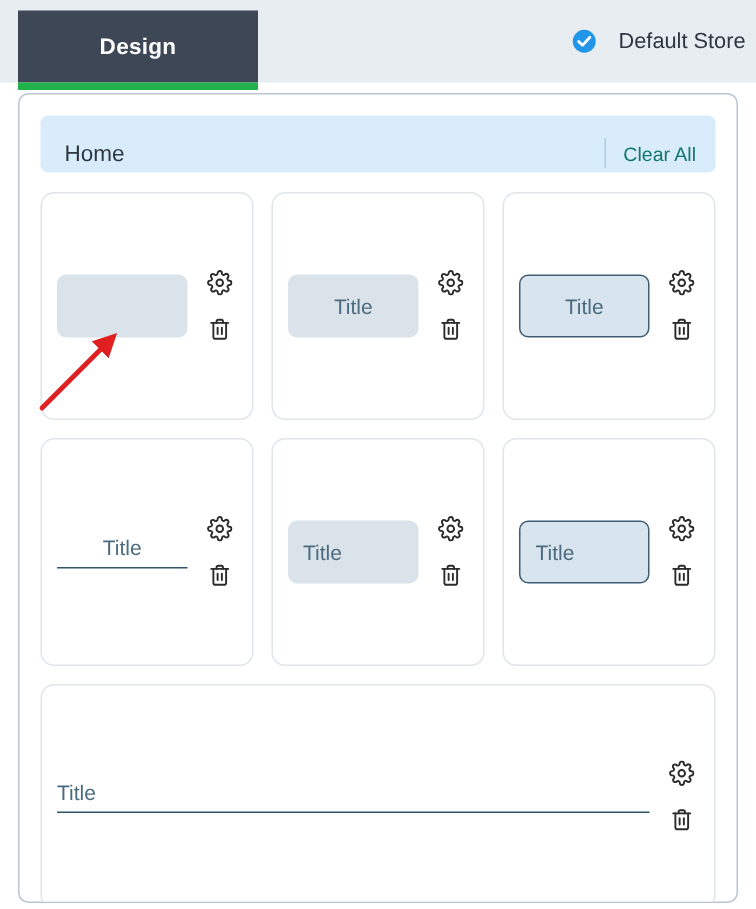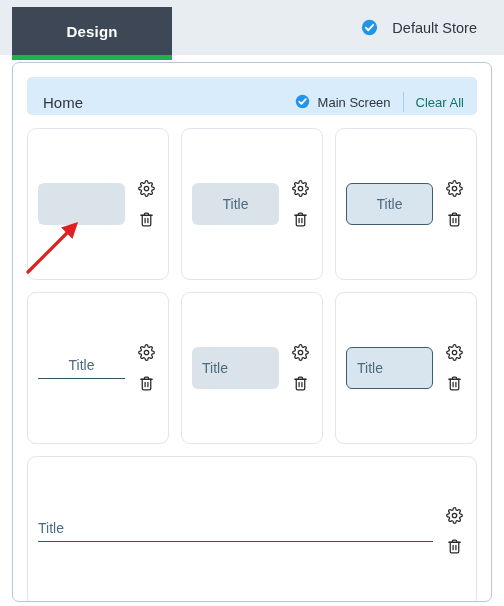--- a/index.html
+++ b/index.html
@@ -42,21 +42,21 @@
     right: 0;
     bottom: -5px;
     height: 5px;
     background: #22b24c;
   }
   .tab-spacer { flex: 1; }
   .store-chip {
     display: flex;
     align-items: center;
     gap: 14px;
-    padding-right: 27px;
+    padding-right: 7px;
     align-self: center;
   }
   .store-label {
     font-size: 14.5px;
     color: #2f3640;
   }
   .check-circle {
     width: 17px; height: 17px;
     flex: 0 0 17px;
     display: block;
@@ -222,29 +222,20 @@
       </svg>
     </span>
     <span class="store-label">Default Store</span>
   </div>
 </div>
 
 <div class="panel">
 
   <div class="screen-bar">
     <span class="screen-name">Home</span>
-    <span class="main-screen-tag">
-      <span class="check-circle">
-        <svg width="15" height="15" viewBox="0 0 20 20">
-          <circle cx="10" cy="10" r="9" fill="#2196e8"></circle>
-          <path d="M5.6 10.2 L8.6 13.2 L14.4 6.9" fill="none" stroke="#ffffff" stroke-width="2.4" stroke-linecap="round" stroke-linejoin="round"></path>
-        </svg>
-      </span>
-      <span class="main-screen-label">Main Screen</span>
-    </span>
     <span class="bar-divider"></span>
     <span class="clear-all">Clear All</span>
   </div>
 
   <div class="grid">
 
     <div class="card">
       <div class="field-area">
         <div class="w-box left">
           <span class="t empty"></span>

